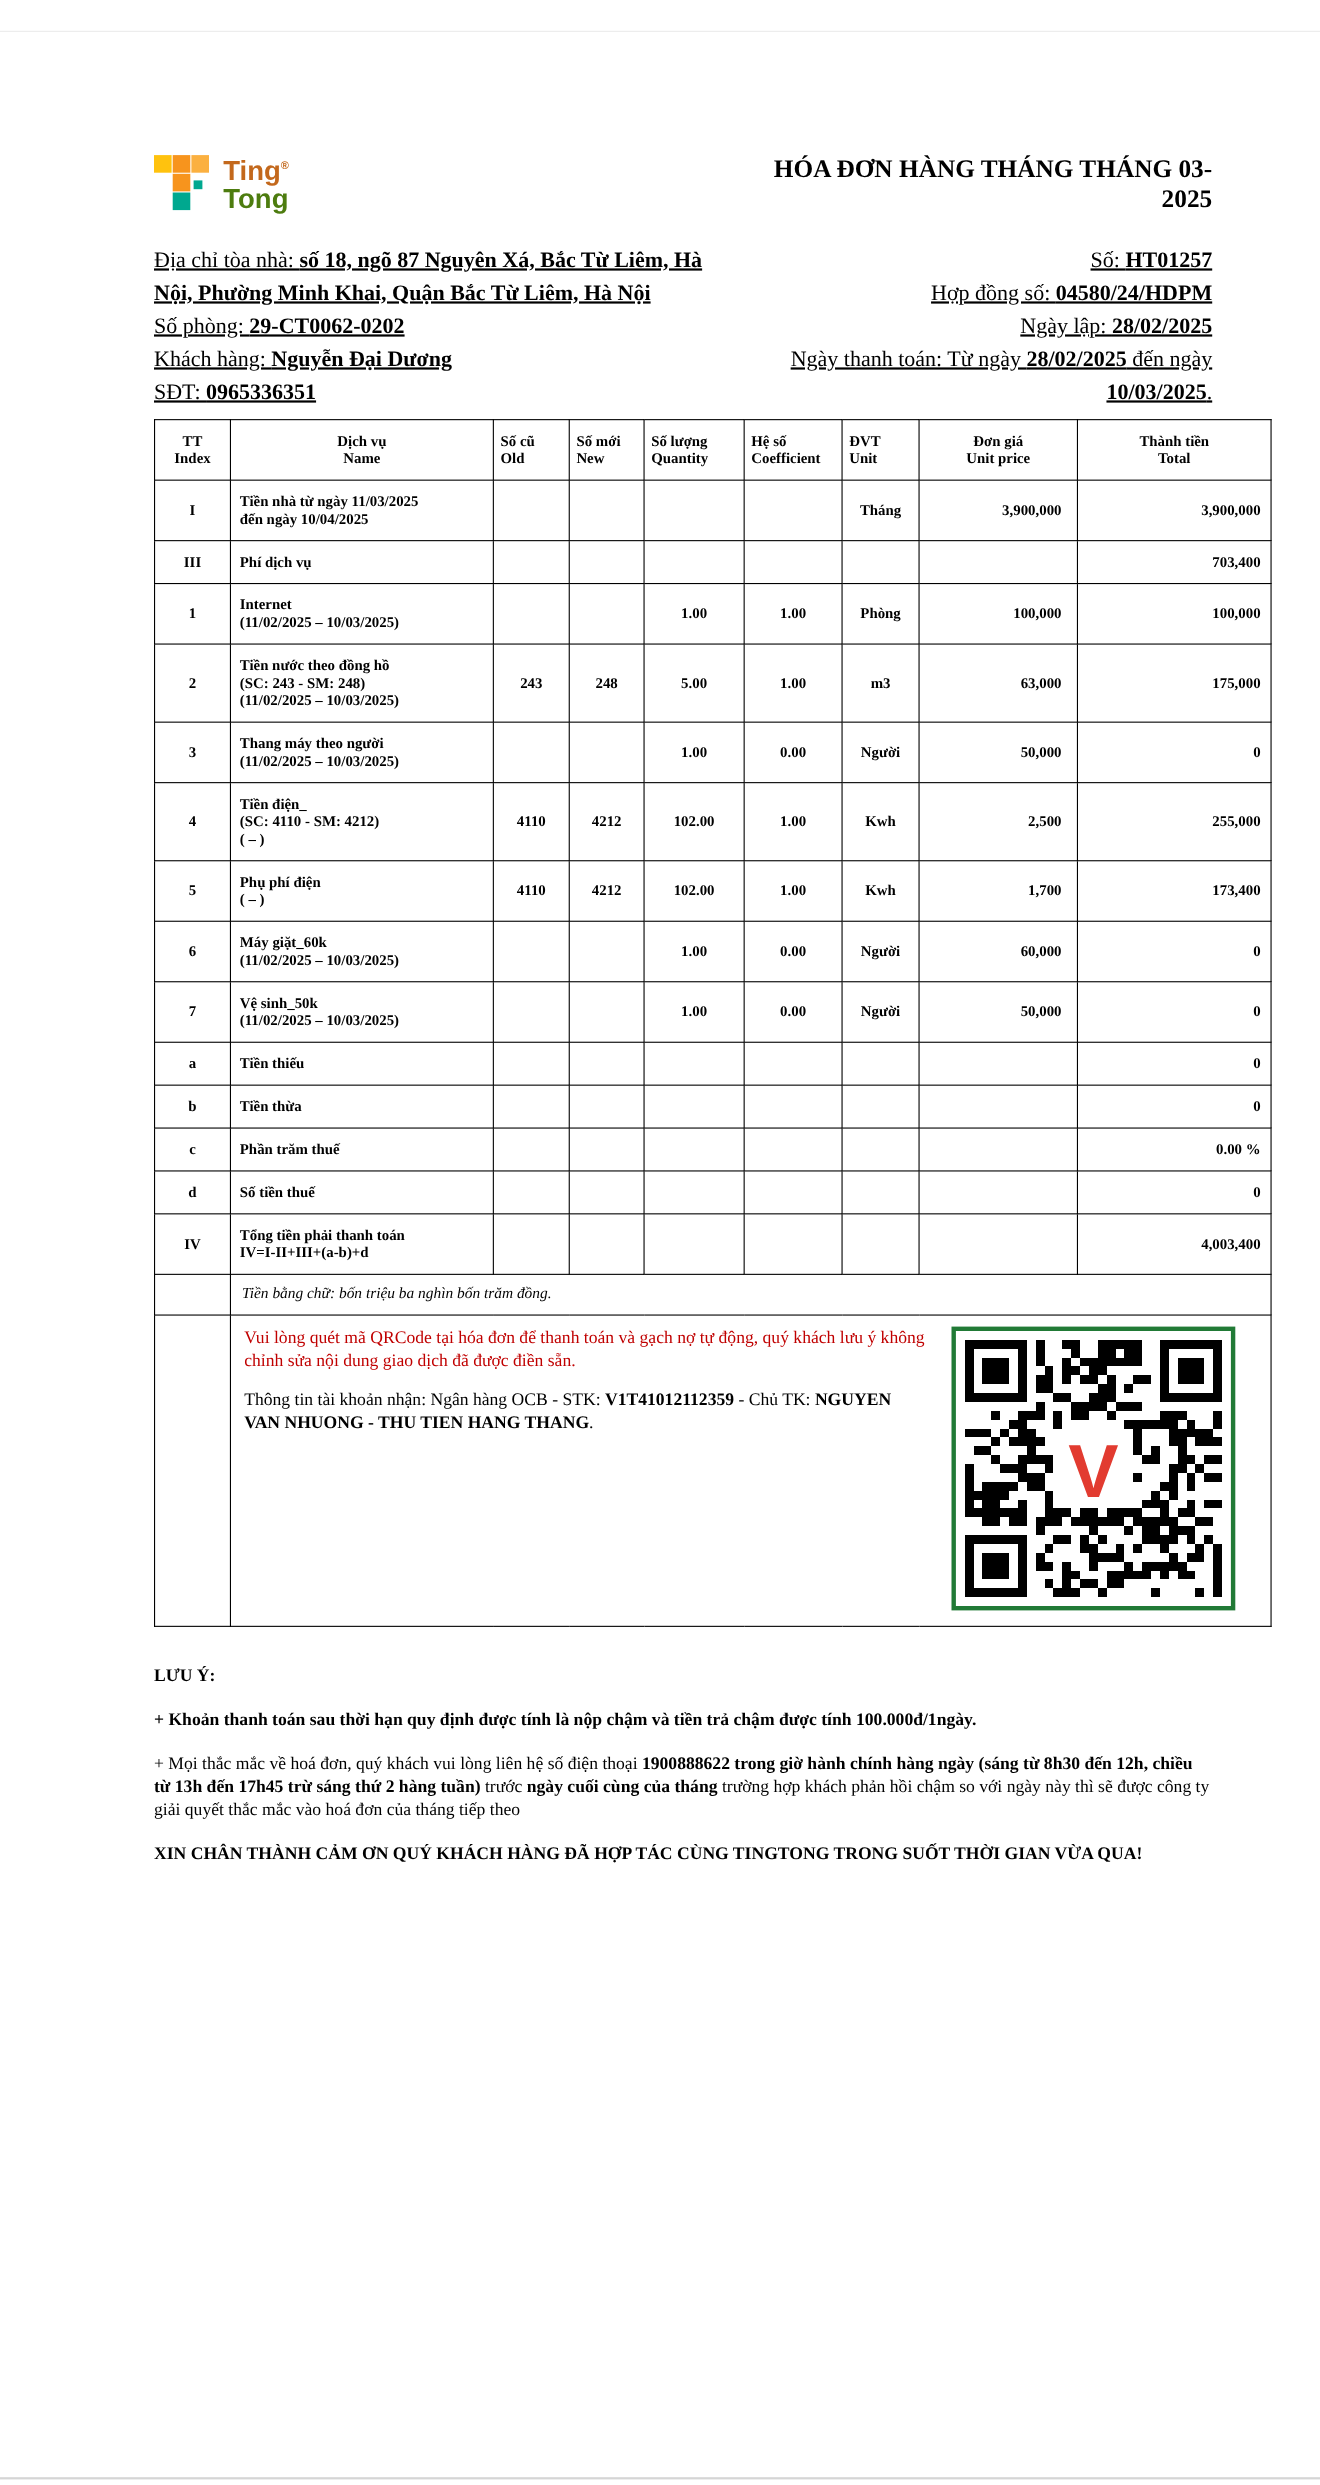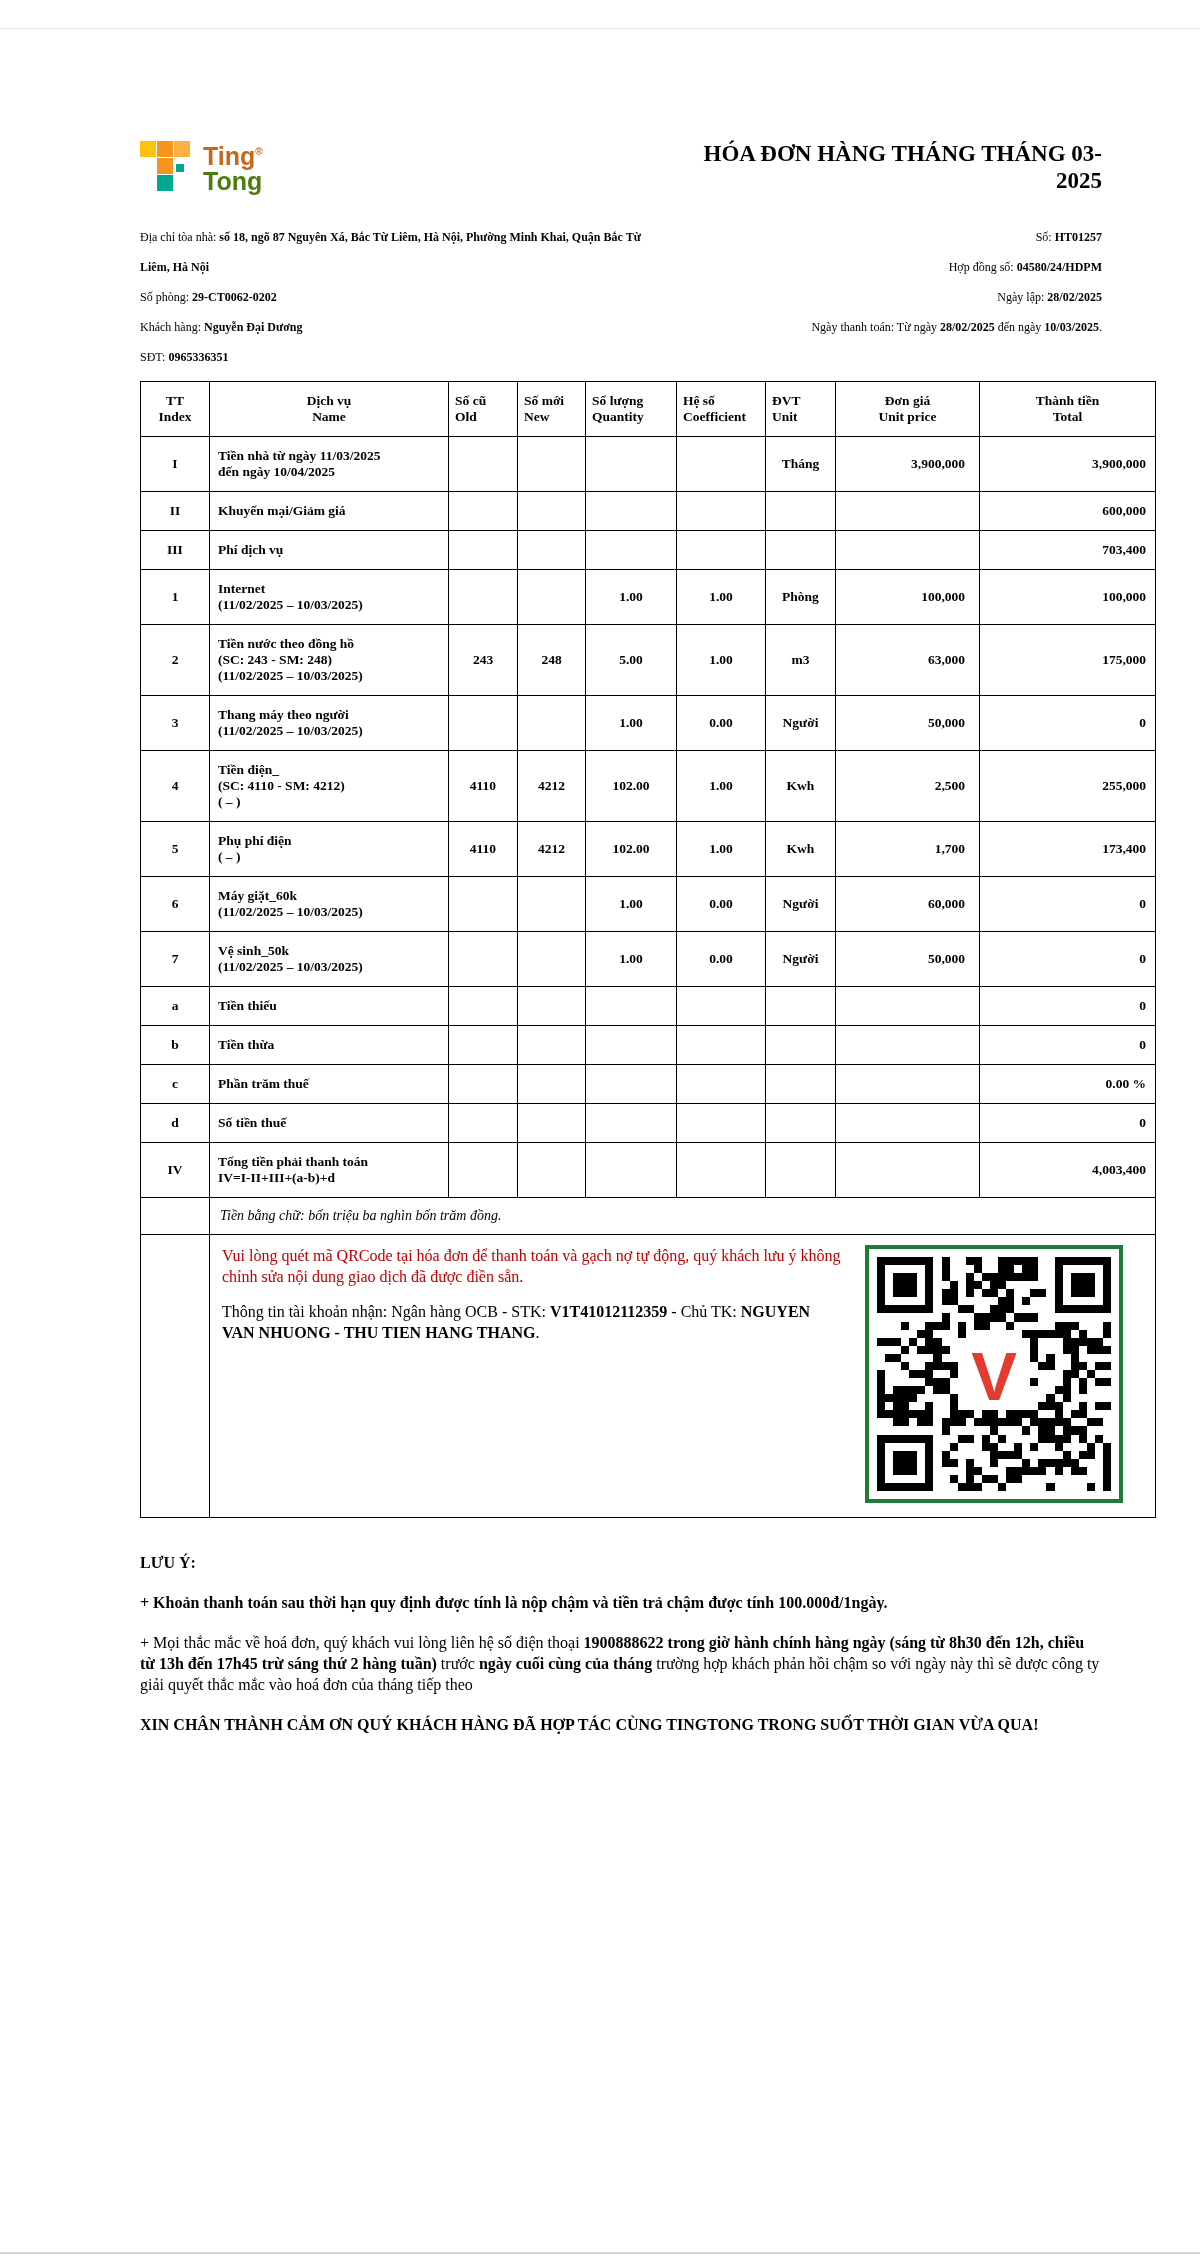--- a/index.html
+++ b/index.html
@@ -25,21 +25,21 @@
   .px4 { left:17px; top:21px; width:16px; height:16px; background:#F7941D; }
   .px5 { left:17px; top:38px; width:16px; height:16px; background:#00A88F; }
   .px6 { left:36px; top:27px; width:8px;  height:8px;  background:#00A88F; }
   .logo-text { font-family:"Liberation Sans","DejaVu Sans",sans-serif; font-weight:bold; font-size:25px; line-height:25px; margin-top:2px; }
   .logo-ting { color:#c3681c; }
   .logo-tong { color:#4d7c0f; }
   .reg-mark { font-size:10px; vertical-align:10px; color:#c3681c; }
   .doc-title { text-align:right; font-weight:bold; font-size:23px; line-height:27px; margin-top:2px; }
 
   
-  .info { display:flex; margin-top:28px; font-size:12px; line-height:30px; }
+  .info { display:flex; margin-top:28px; font-size:20px; line-height:30px;text-decoration:underline; }
   .info-left { width:505px; }
   .info-right { flex:1; text-align:right; }
   .info b { font-weight:bold; }
 
   
   .invoice-table { border-collapse:collapse; table-layout:fixed; width:1015px; margin-top:9px; font-size:13.5px; font-weight:bold; }
   .invoice-table th, .invoice-table td { border:1px solid #000; line-height:16px; vertical-align:middle; }
   .invoice-table th { padding:11px 4px; font-weight:bold; }
   .invoice-table td { padding:11px 6px; }
   th.h0, th.h1, th.h7, th.h8 { text-align:center; }
@@ -170,33 +170,20 @@
             <div>Tiền nhà từ ngày 11/03/2025</div>
             <div>đến ngày 10/04/2025</div>
           </td>
     <td class="c2"></td>
     <td class="c3"></td>
     <td class="c4"></td>
     <td class="c5"></td>
     <td class="c6">Tháng</td>
     <td class="c7">3,900,000</td>
     <td class="c8">3,900,000</td>
-  </tr>
-        <tr>
-    <td class="c0">II</td>
-    <td class="c1">
-            <div>Khuyến mại/Giảm giá</div>
-          </td>
-    <td class="c2"></td>
-    <td class="c3"></td>
-    <td class="c4"></td>
-    <td class="c5"></td>
-    <td class="c6"></td>
-    <td class="c7"></td>
-    <td class="c8">600,000</td>
   </tr>
         <tr>
     <td class="c0">III</td>
     <td class="c1">
             <div>Phí dịch vụ</div>
           </td>
     <td class="c2"></td>
     <td class="c3"></td>
     <td class="c4"></td>
     <td class="c5"></td>

